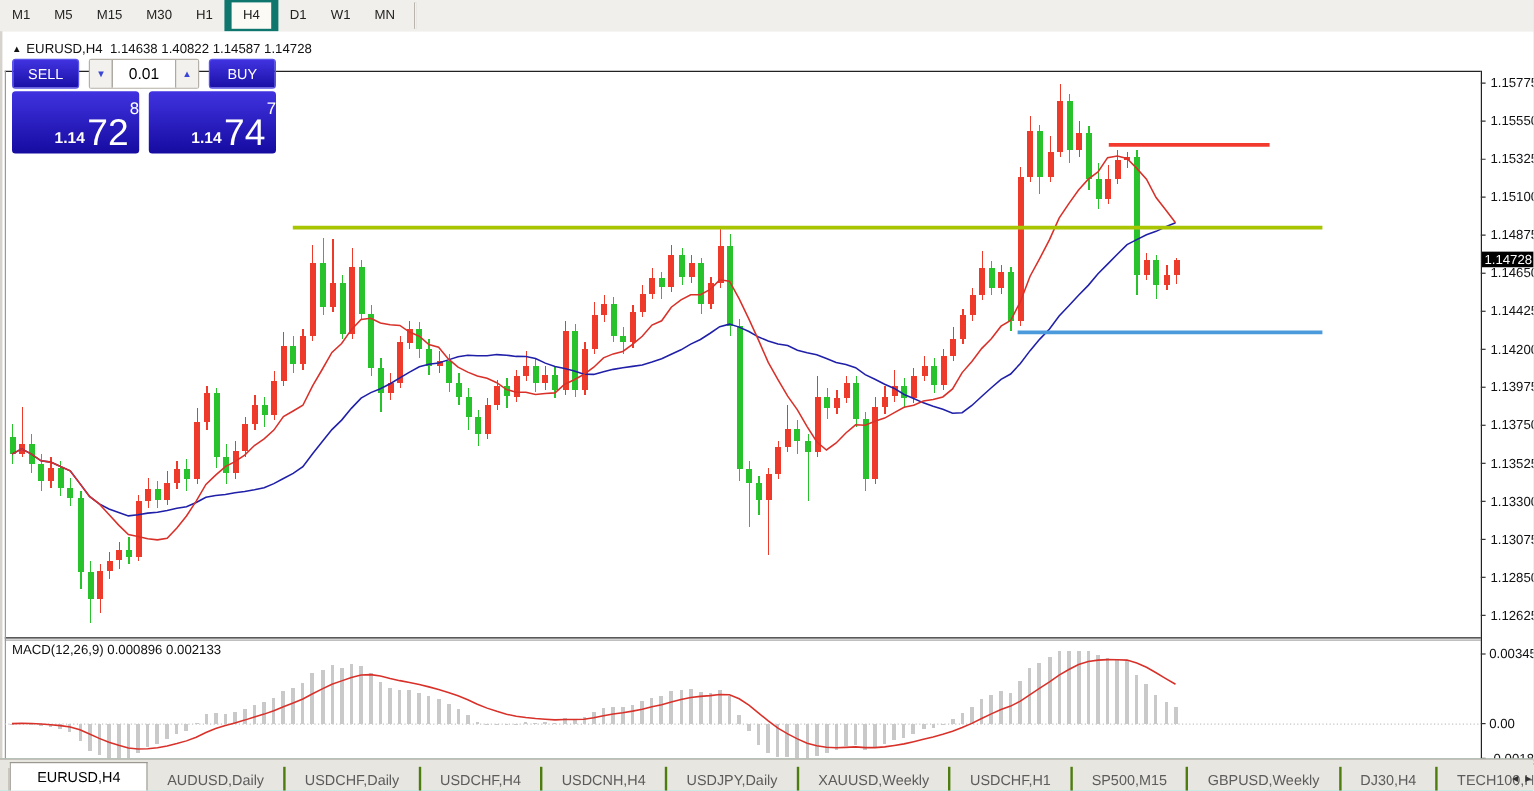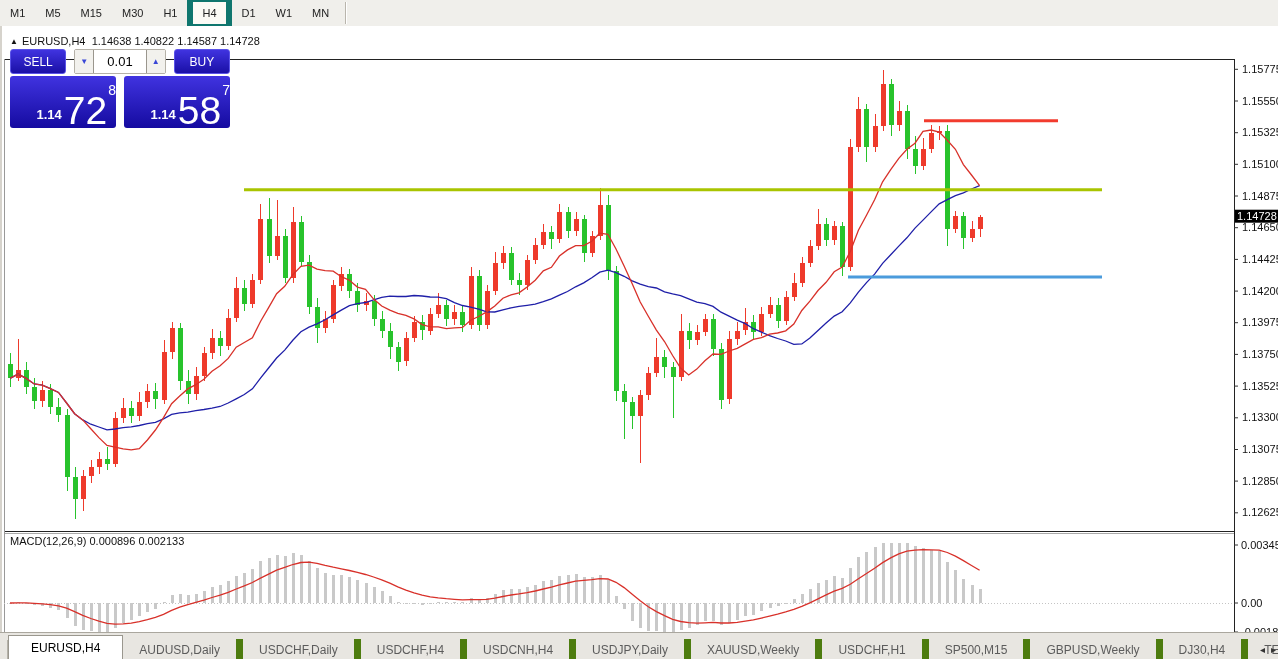--- a/index.html
+++ b/index.html
@@ -16,26 +16,26 @@
   #chart-title .arr{font-size:8px;margin-right:4px;position:relative;top:-1px;}
   
   #trade{position:absolute;left:8px;top:23px;width:220px;}
   .tp-row{display:flex;gap:8px;}
   .tp-btn{width:58px;height:23px;border:1px solid #5a53e8;border-radius:3px;background:linear-gradient(#4033e0,#1a10a6);color:#fff;font-size:12px;display:flex;align-items:center;justify-content:center;}
   .vol-wrap{width:96px;height:23px;background:#e9e7e2;border:1px solid #b5b1a8;border-radius:2px;display:flex;align-items:stretch;}
   .spin{width:18px;background:#f2f1ed;border:none;color:#3946d6;font-size:8px;display:flex;align-items:center;justify-content:center;}
   .vol-wrap input{flex:1;width:40px;border:1px solid #9a968d;border-top:none;border-bottom:none;text-align:center;font-size:13px;padding:0 4px;font-family:"Liberation Sans",sans-serif;}
   .big-box{width:108px;height:52px;margin-top:2px;border-radius:3px;background:linear-gradient(#4033e0,#150ba0);color:#fff;display:flex;align-items:flex-end;justify-content:flex-end;padding-bottom:2px;box-sizing:border-box;}
   .big-box .sm{font-size:13px;font-weight:bold;margin:0 2px 4px 0;}
-  .big-box .bg{font-size:39px;line-height:31px;}
+  .big-box .bg{font-size:31px;line-height:31px;}
   .big-box .sp{font-size:14px;line-height:14px;margin:3px 0 0 1px;align-self:flex-start;padding-top:4px;}
   
   #tabbar{position:absolute;left:0;top:632px;width:1278px;height:27px;background:#e8e6e1;border-top:1px solid #aaa79e;display:flex;align-items:flex-end;}
   .tab-stub{width:7px;height:20px;border-right:1px solid #b5b2a9;}
-  .tab{height:21px;padding:0 16px;font-size:12px;color:#5c5c5c;display:flex;align-items:center;border-right:7px solid #4d7c0f;white-space:nowrap;}
+  .tab{height:21px;padding:0 16px;font-size:12px;color:#5c5c5c;display:flex;align-items:center;border-right:2px solid #4d7c0f;white-space:nowrap;}
   .tab.active{background:#fff;color:#000;height:24px;border:1px solid #9a978e;border-bottom:none;padding:0 22px;}
   #tab-scroll{position:absolute;right:2px;bottom:5px;display:flex;gap:6px;}
   #tab-scroll span{font-size:10px;color:#333;}
   text{font-family:"Liberation Sans",sans-serif;}
 </style>
 </head>
 <body>
 
 <div id="app">
   <div id="toolbar">
@@ -764,21 +764,21 @@
         <div class="tp-btn">BUY</div>
       </div>
       <div class="tp-row">
         <div class="big-box">
           <span class="sm">1.14</span>
             <span class="bg">72</span>
             <span class="sp">8</span>
         </div>
         <div class="big-box">
           <span class="sm">1.14</span>
-            <span class="bg">58</span>
+            <span class="bg">74</span>
             <span class="sp">7</span>
         </div>
       </div>
     </div>
   </div>
 
   <div id="tabbar">
     <div class="tab-stub"></div>
     <div id="tabs-holder" style="display:flex;align-items:flex-end;overflow:hidden;flex:1;">
         <div class="tab active">EURUSD,H4</div>

